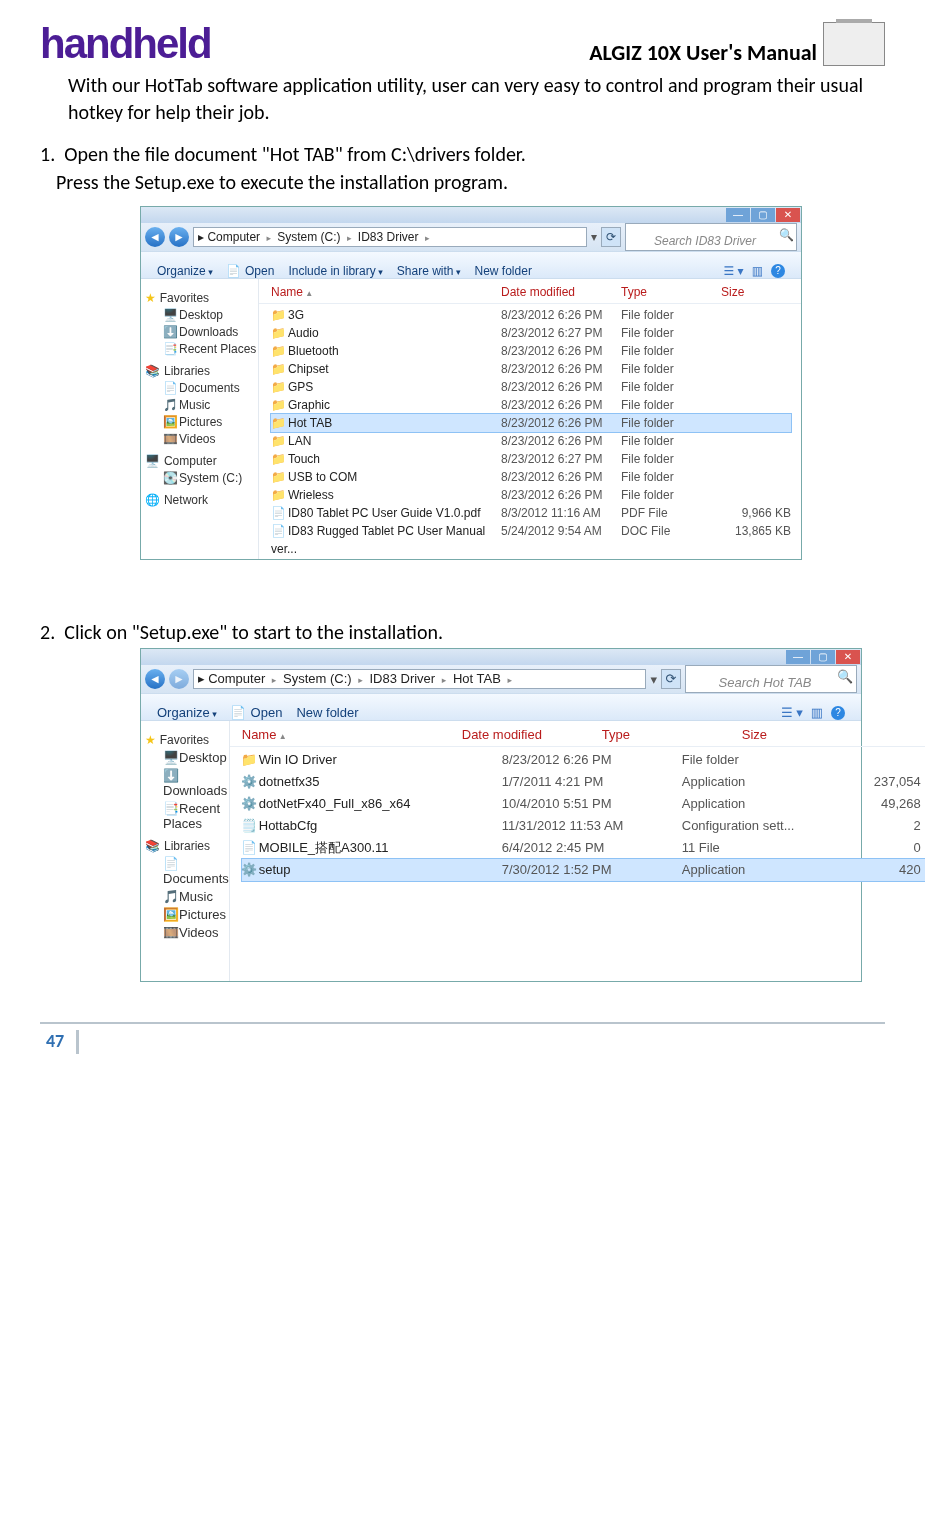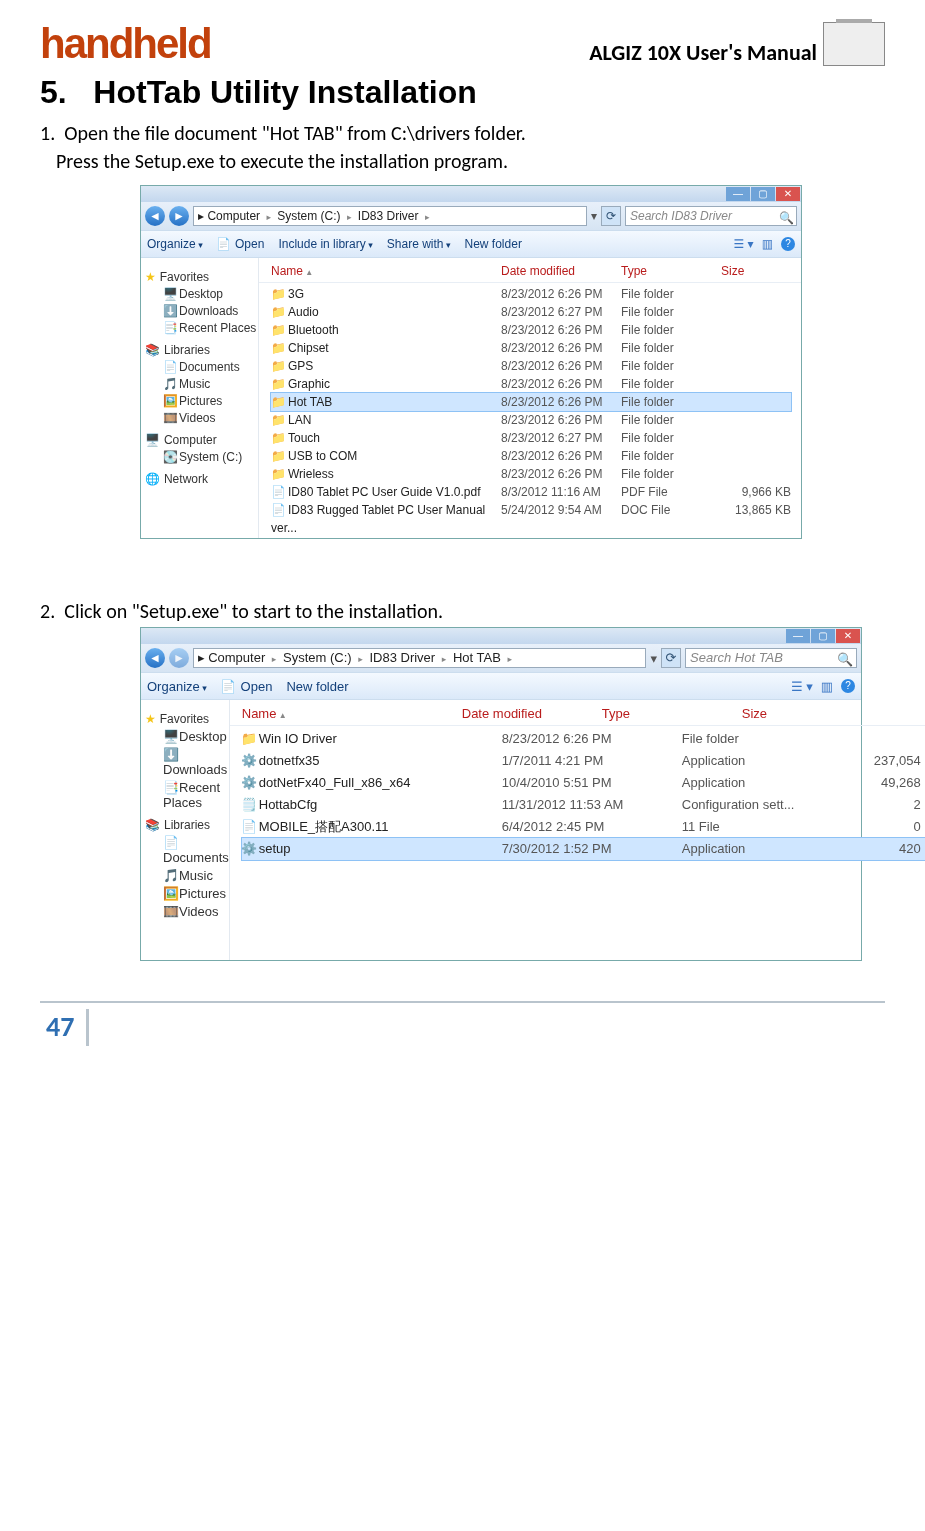--- a/index.html
+++ b/index.html
@@ -1,40 +1,40 @@
 <!DOCTYPE html>
 <html><head>
 <meta charset="utf-8">
 <style>
   body { margin:0; font-family: Calibri, Arial, sans-serif; background:#fff; color:#000; width:925px; }
   .page { padding: 20px 40px 10px 40px; position:relative; }
   .header-row { display:flex; justify-content:space-between; align-items:center; }
-  .logo { font-family: Arial Black, Arial, sans-serif; font-size:42px; font-weight:900; color:#c2410c; letter-spacing:-2px; }
+  .logo { font-family: Arial Black, Arial, sans-serif; font-size:42px; font-weight:900; color:#4c1d95; letter-spacing:-2px; }
   .doc-title { font-size:22px; font-weight:bold; }
   .chip { width:60px; height:42px; border:1px solid #888; background:#eee; position:relative; }
   .chip-top { position:absolute; top:-4px; left:12px; width:36px; height:4px; background:#aaa; }
   h1.sec { font-family:"Arial Black", Arial, sans-serif; font-size:32px; margin:6px 0 10px 0; font-weight:900; }
   p.body { font-size:20px; margin:4px 0 16px 28px; line-height:1.35; }
   p.step { font-size:20px; margin:10px 0 4px 0; }
   p.step2 { font-size:20px; margin:2px 0 12px 16px; }
   
   .explorer { width:660px; margin-left:100px; border:1px solid #7aa; font-family:"Segoe UI", Tahoma, sans-serif; font-size:12px; color:#222; background:#fff; }
   .titlebar { height:16px; background:linear-gradient(#dce8f5,#c3d7ee); display:flex; justify-content:flex-end; }
   .winbtn { width:24px; height:14px; margin:1px 1px 0 0; text-align:center; font-size:10px; line-height:14px; color:#fff; }
   .min { background:#6fa3d8; }
   .max { background:#6fa3d8; }
   .close { background:#d9534f; }
   .addr { height:22px; background:linear-gradient(#e8f0fa,#d6e4f3); display:flex; align-items:center; padding:3px 4px; gap:4px; }
   .navcircle { width:20px; height:20px; border-radius:50%; background:linear-gradient(#6ab0ef,#2671c5); color:#fff; text-align:center; line-height:20px; font-size:12px; }
   .crumbs { flex:1; background:#fff; border:1px solid #9ab; height:18px; line-height:18px; padding:0 4px; overflow:hidden; white-space:nowrap; }
   .sep { color:#888; margin:0 3px; font-size:9px; }
   .refresh { width:18px; height:18px; background:#cfe3f7; border:1px solid #9ab; text-align:center; line-height:18px; color:#357; }
-  .search { width:150px; background:#fff; border:1px solid #9ab; height:18px; line-height:18px; color:#888; padding:0 16px 0 4px; font-style:italic; position:relative; }
+  .search { width:150px; background:#fff; border:1px solid #9ab; height:18px; line-height:18px; color:#888; padding:8px 16px 0 4px; font-style:italic; position:relative;text-align:center; }
   .mag { position:absolute; right:2px; top:2px; color:#3a76c4; font-style:normal; }
-  .toolbar { height:26px; background:linear-gradient(#f4f9ff,#dbe9f9); border-top:1px solid #cde; border-bottom:1px solid #cde; display:flex; align-items:center; padding:0 6px; gap:14px; }
+  .toolbar { height:26px; background:linear-gradient(#f4f9ff,#dbe9f9); border-top:1px solid #cde; border-bottom:1px solid #cde; display:flex; align-items:flex-end; padding:0 16px; gap:14px; }
   .toolbar .itm { color:#13407a; }
   .toolbar .dd::after { content:" ▾"; font-size:9px; }
   .toolbar .openbtn::before { content:"📄 "; }
   .tool-right { margin-left:auto; display:flex; gap:8px; align-items:center; }
   .viewbtn { color:#3a76c4; }
   .helpbtn { width:14px; height:14px; border-radius:50%; background:#2d87e2; color:#fff; text-align:center; line-height:14px; font-size:10px; }
   .body-row { display:flex; min-height:280px; }
   .nav { width:128px; border-right:1px solid #e3e9f0; padding:6px 0 6px 4px; }
   .nav .grp { margin:6px 0 8px 0; }
   .nav .grp-h { color:#333; font-size:12px; display:flex; align-items:center; gap:4px; }
@@ -52,40 +52,37 @@
   .row.sel { background:#cfe6ff; outline:1px solid #8ec2f5; }
   .row .c1 .fi { display:inline-block; width:14px; text-align:center; margin-right:3px; }
   .folder .fi { color:#f3c96a; }
   .pdf .fi, .doc .fi { color:#888; }
   
   .explorer.big { width:720px; margin-left:100px; font-size:13px; }
   .explorer.big .cols { grid-template-columns:220px 140px 140px 80px; }
   .explorer.big .row { grid-template-columns:220px 140px 140px 80px; height:22px; line-height:22px;gap:40px; }
   
   .footer-line { border-top:2px solid #b9c4cd; margin-top:40px; padding-top:6px; }
-  .pagenum { font-size:28px; font-weight:bold; color:#2f6fb2; border-right:3px solid #b9c4cd; display:inline-block; padding:0 12px 2px 6px; }
+  .pagenum { font-size:18px; font-weight:bold; color:#2f6fb2; border-right:3px solid #b9c4cd; display:inline-block; padding:0 12px 2px 6px; }
 </style>
 </head>
 <body>
 
 <div class="page">
   <div class="header-row">
     <div class="logo">handheld</div>
     <div style="display:flex;align-items:flex-end;gap:6px;">
       <div class="doc-title">ALGIZ 10X User's Manual</div>
       <div class="chip">
           <div class="chip-top"></div>
         </div>
     </div>
   </div>
 
-  <h1 class="sec">
-    <span>5.</span>&nbsp;&nbsp;
-    <span>HotTab Utility Installation</span>
-  </h1>
+  <p class="body">With our HotTab software application utility, user can very easy to control and program their usual hotkey for help their job.</p>
 
   <p class="step">
     <span>1.</span>&nbsp;&nbsp;<span>Open the file document "Hot TAB" from C:\drivers folder.</span>
   </p>
   <p class="step2">Press the Setup.exe to execute the installation program.</p>
 
   <div class="explorer">
     <div class="titlebar">
       <div class="winbtn min">—</div>
       <div class="winbtn max">▢</div>

